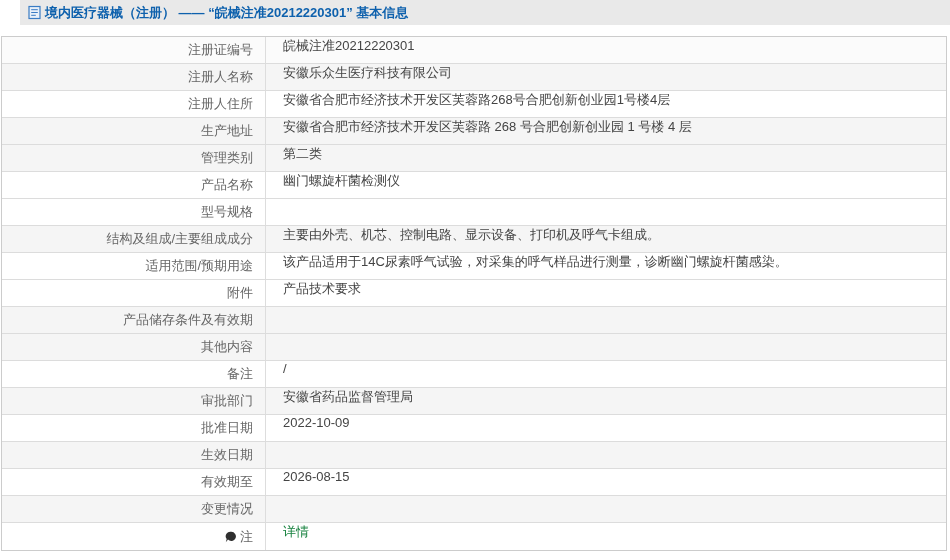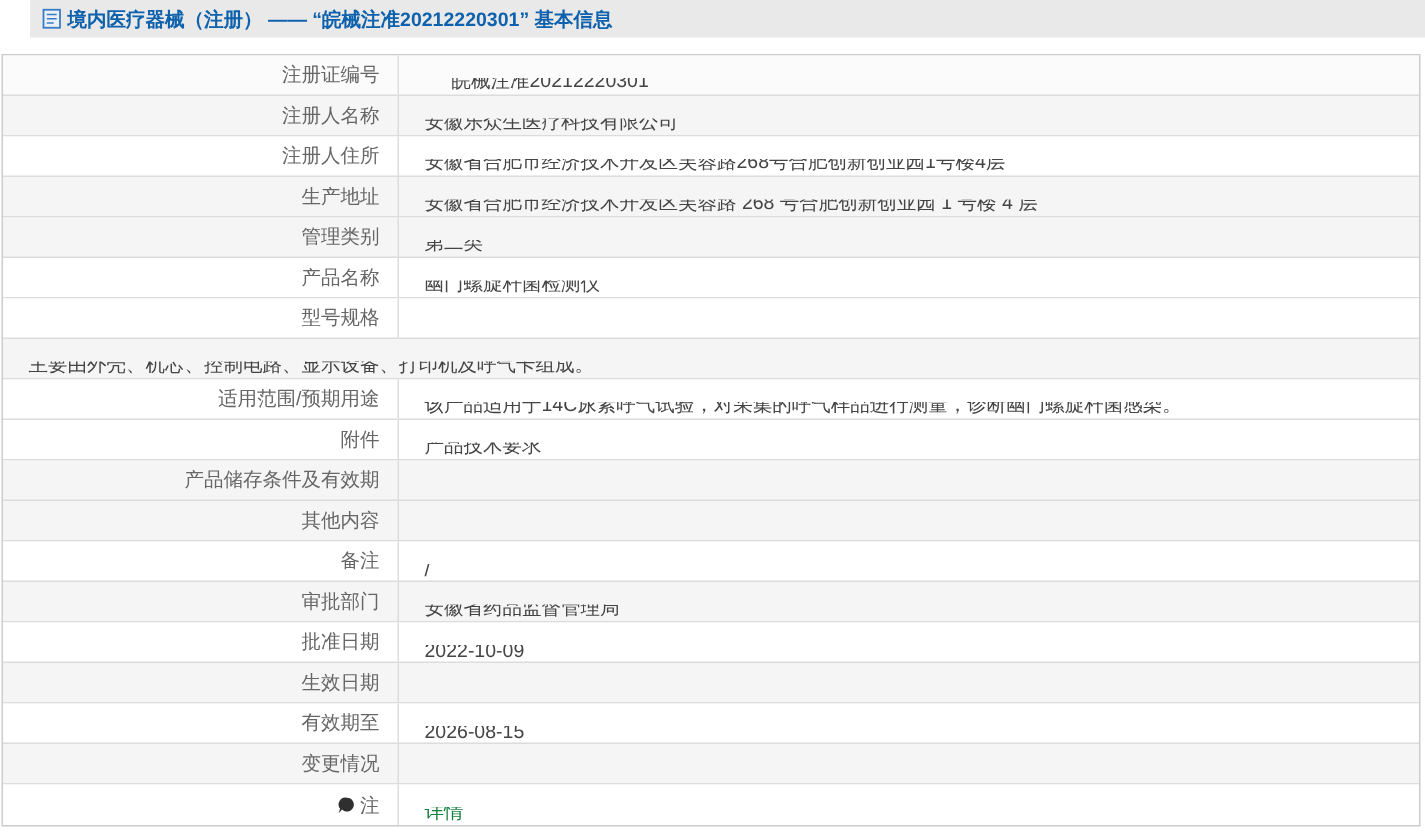--- a/index.html
+++ b/index.html
@@ -31,40 +31,39 @@
   .t-row {
     display: flex;
     height: 27px;
     align-items: stretch;
     background: #ffffff;
     border-bottom: 1px solid #dcdcdc;
     font-size: 13px;
   }
   .t-row:last-child { border-bottom: none; }
   .t-row.alt { background: #f5f5f5; }
-  .t-row.first { background: #fbfbfb; gap: 18px; }
+  .t-row.first { background: #fbfbfb; }
   .label-cell {
     width: 264px;
     display: flex;
     align-items: center;
     justify-content: flex-end;
     padding-right: 12px;
     color: #666666;
     border-right: 1px solid #dddddd;
     white-space: nowrap;
   }
   .value-cell {
     flex: 1;
     display: flex;
-    align-items: flex-end;
+    align-items: flex-start;
     padding-left: 17px;
     color: #444444;
     white-space: nowrap;
     overflow: hidden;
-    margin-top: 15px;
   }
   .value-cell a {
     color: #15803d;
     text-decoration: none;
     cursor: pointer;
   }
   .balloon-icon { display: inline-flex; align-items: center; margin-right: 3px; }
 </style>
 </head>
 <body>
@@ -129,20 +128,23 @@
       <div class="value-cell">
         <span>幽门螺旋杆菌检测仪</span>
       </div>
     </div>
     <div class="t-row">
       <div class="label-cell">
         <span>型号规格</span>
       </div>
     </div>
     <div class="t-row alt">
+      <div class="label-cell">
+        <span>结构及组成/主要组成成分</span>
+      </div>
       <div class="value-cell">
         <span>主要由外壳、机芯、控制电路、显示设备、打印机及呼气卡组成。</span>
       </div>
     </div>
     <div class="t-row">
       <div class="label-cell">
         <span>适用范围/预期用途</span>
       </div>
       <div class="value-cell">
         <span>该产品适用于14C尿素呼气试验，对采集的呼气样品进行测量，诊断幽门螺旋杆菌感染。</span>

